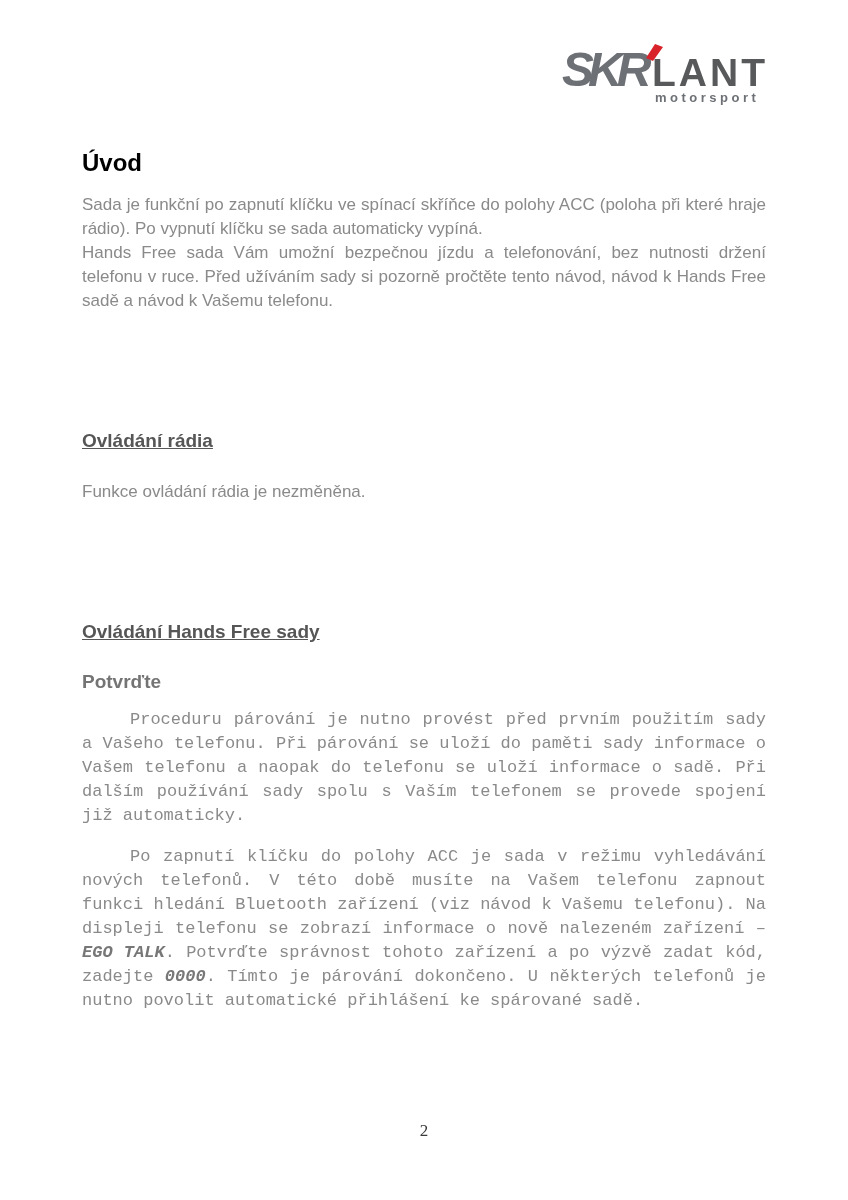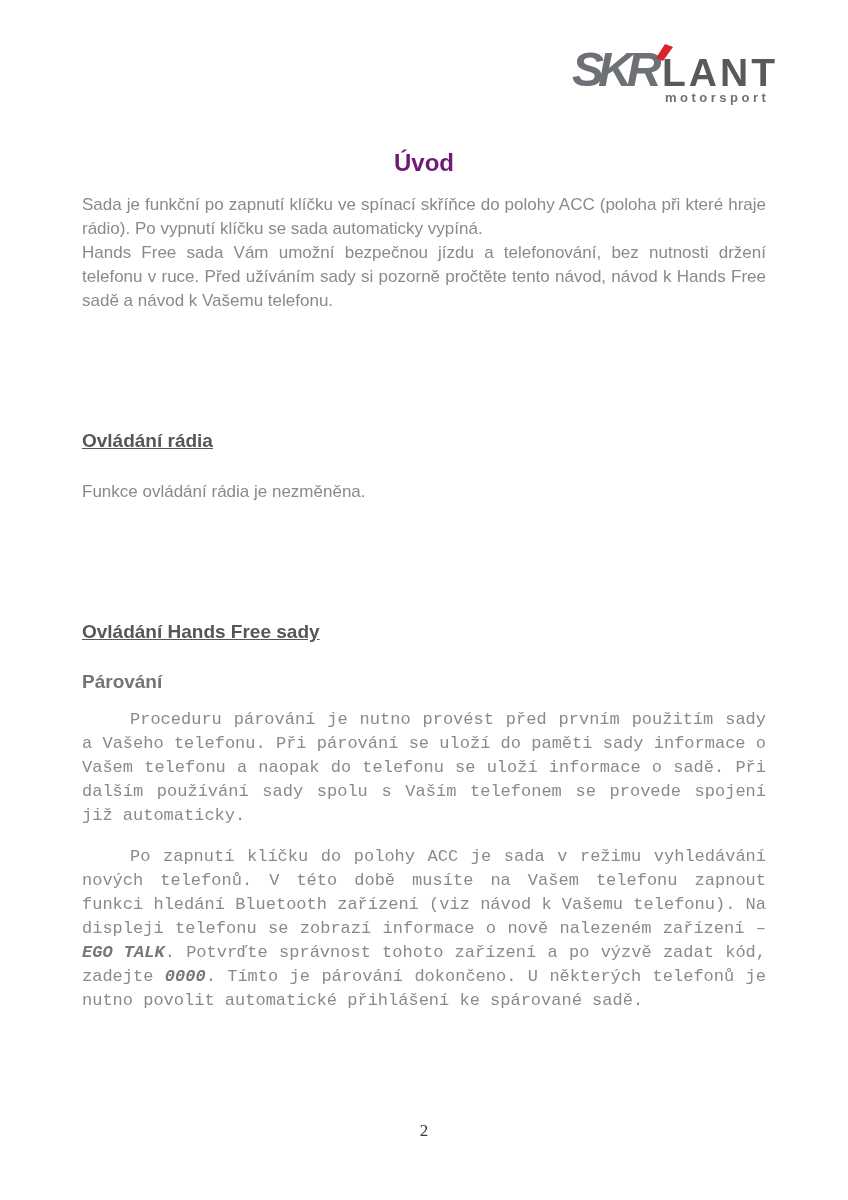--- a/index.html
+++ b/index.html
@@ -8,21 +8,21 @@
     width: 848px;
     height: 1200px;
     margin: 0 auto;
     background: #ffffff;
     font-family: "Liberation Sans", "DejaVu Sans", sans-serif;
     overflow: hidden;
   }
   .logo {
     position: absolute;
     top: 42px;
-    right: 66px;
+    right: 76px;
     width: 210px;
     height: 64px;
   }
   .logo-skr {
     font-family: "Liberation Sans", sans-serif;
     font-style: italic;
     font-weight: bold;
     font-size: 48px;
     letter-spacing: -6px;
   }
@@ -44,22 +44,21 @@
     left: 0;
     width: 848px;
     padding: 148px 82px 0 82px;
     box-sizing: border-box;
   }
   h1.doc-title {
     margin: 0 0 15px 0;
     font-size: 24px;
     line-height: 30px;
     font-weight: bold;
-    color: #701a75;
-    text-align: center;
+    color: #000000;
   }
   p.body-text {
     margin: 0 0 17px 0;
     font-size: 17px;
     line-height: 24px;
     color: #8a8a8a;
     text-align: justify;
   }
   p.last-in-block { margin-bottom: 0; }
   h2.section-heading {
@@ -117,21 +116,21 @@
     <p class="body-text last-in-block">Sada je funkční po zapnutí klíčku ve spínací skříňce do polohy ACC (poloha při které hraje rádio). Po vypnutí klíčku se sada automaticky vypíná.</p>
 
     <p class="body-text">Hands Free sada Vám umožní bezpečnou jízdu a telefonování, bez nutnosti držení telefonu v ruce. Před užíváním sady si pozorně pročtěte tento návod, návod k Hands Free sadě a návod k Vašemu telefonu.</p>
 
     <h2 class="section-heading">Ovládání rádia</h2>
 
     <p class="body-text">Funkce ovládání rádia je nezměněna.</p>
 
     <h2 class="section-heading">Ovládání Hands Free sady</h2>
 
-    <h3 class="sub-heading">Párování</h3>
+    <h3 class="sub-heading">Potvrďte</h3>
 
     <p class="body-text indented">Proceduru párování je nutno provést před prvním použitím sady a Vašeho telefonu. Při párování se uloží do paměti sady informace o Vašem telefonu a naopak do telefonu se uloží informace o sadě. Při dalším používání sady spolu s Vaším telefonem se provede spojení již automaticky.</p>
 
     <p class="body-text indented"><span>Po zapnutí klíčku do polohy ACC je sada v režimu vyhledávání nových telefonů. V této době musíte na Vašem telefonu zapnout funkci hledání Bluetooth zařízení (viz návod k Vašemu telefonu). Na displeji telefonu se zobrazí informace o nově nalezeném zařízení – </span><span class="emph">EGO TALK</span><span>. Potvrďte správnost tohoto zařízení a po výzvě zadat kód, zadejte </span><span class="emph">0000</span><span>. Tímto je párování dokončeno. U některých telefonů je nutno povolit automatické přihlášení ke spárované sadě.</span></p>
 
   </main>
 
   <div class="page-number">2</div>
 
 </div>

